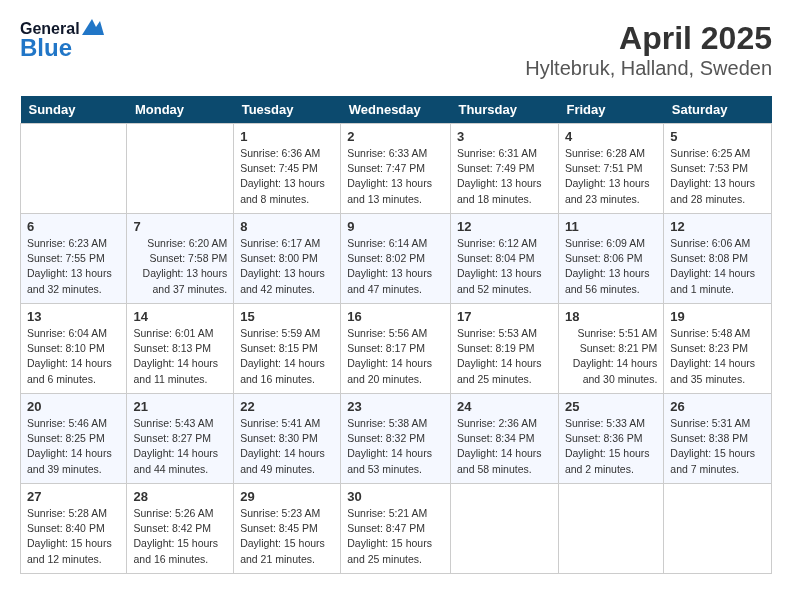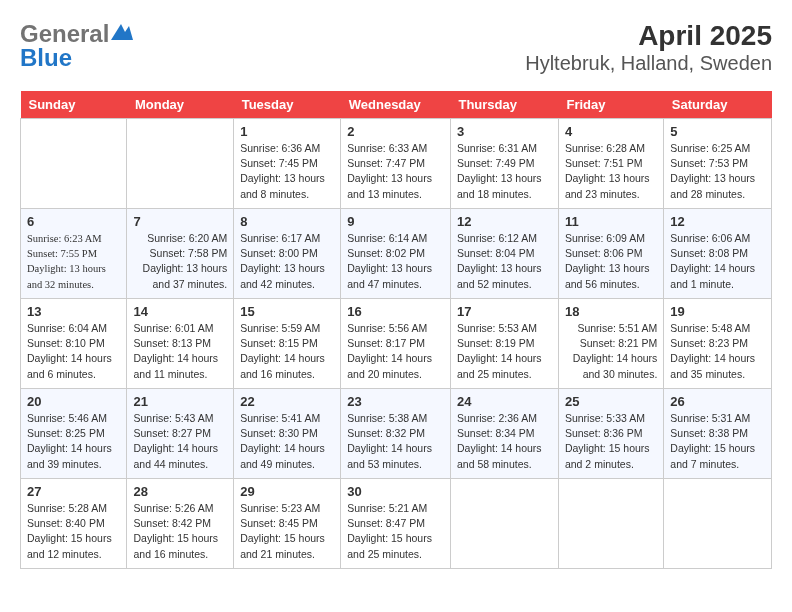--- a/index.html
+++ b/index.html
@@ -18,35 +18,35 @@
     }
     .logo {
       display: flex;
       flex-direction: column;
       align-items: flex-start;
     }
     .title-area {
       text-align: right;
     }
     .month-title {
-      font-size: 28px;
+      font-size: 32px;
       font-weight: bold;
       color: #333;
     }
     .location-title {
       font-size: 20px;
       color: #555;
     }
     table {
       width: 100%;
       border-collapse: collapse;
       font-size: 11px;
     }
     thead tr th {
-      background-color: #ef4444;
+      background-color: #0c4a6e;
       color: #fff;
       padding: 6px 8px;
       text-align: left;
       font-size: 13px;
       font-weight: bold;
     }
     tbody tr td {
       border: 1px solid #ccc;
       vertical-align: top;
       padding: 5px 6px;
@@ -80,21 +80,21 @@
       display: flex;
       align-items: center;
     }
   </style>
 </head>
 <body>
 
 <div class="header">
   <div class="logo">
     <div class="logo-wrap">
-      <span style="font-size:24px;font-weight:bold;color:#737373;">General</span>
+      <span style="font-size:16px;font-weight:bold;color:#0f172a;">General</span>
       <svg width="22" height="18" viewBox="0 0 22 18" style="margin-left:2px;margin-top:-6px;">
         <polygon points="0,18 10,2 14,10 18,4 22,18" fill="#2176c7"></polygon>
       </svg>
     </div>
     <span style="font-size:24px;font-weight:bold;color:#2176c7;margin-top:-4px;">Blue</span>
   </div>
   <div class="title-area">
     <div class="month-title">April 2025</div>
     <div class="location-title">Hyltebruk, Halland, Sweden</div>
   </div>
@@ -143,21 +143,21 @@
         <td>
           <span class="day-num">5</span>
           <div class="day-info" style="white-space: pre-line;">Sunrise: 6:25 AM
 Sunset: 7:53 PM
 Daylight: 13 hours and 28 minutes.</div>
         </td>
       </tr>
       <tr>
         <td>
           <span class="day-num">6</span>
-          <div class="day-info" style="white-space: pre-line; font-family: Liberation Serif, serif;">Sunrise: 6:23 AM
+          <div class="day-info" style="white-space: pre-line;">Sunrise: 6:23 AM
 Sunset: 7:55 PM
 Daylight: 13 hours and 32 minutes.</div>
         </td>
         <td>
           <span class="day-num">7</span>
           <div class="day-info" style="white-space: pre-line; text-align: right;">Sunrise: 6:20 AM
 Sunset: 7:58 PM
 Daylight: 13 hours and 37 minutes.</div>
         </td>
         <td>

